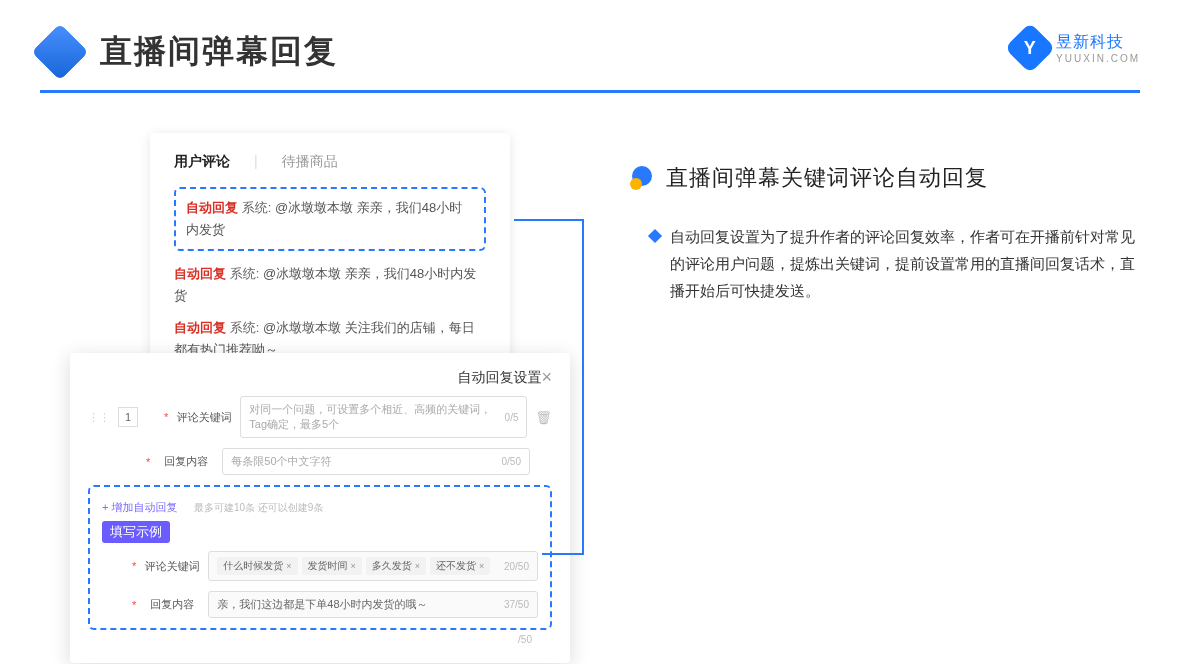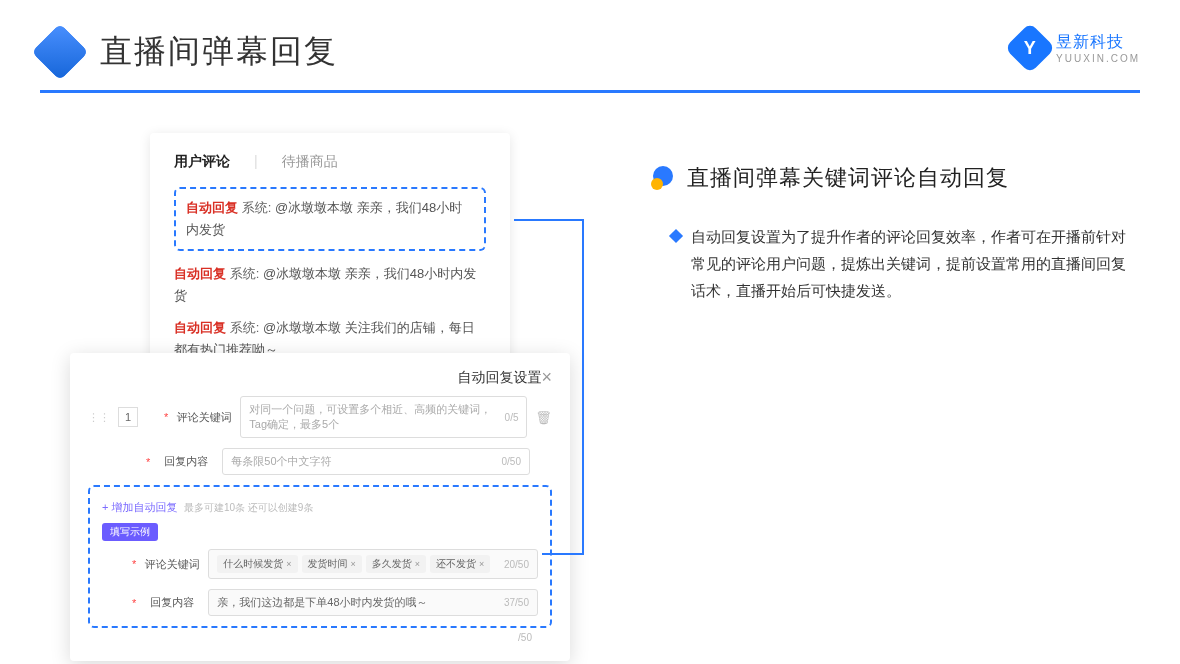--- a/index.html
+++ b/index.html
@@ -1,28 +1,28 @@
 <!DOCTYPE html>
 <html><head>
 <meta charset="utf-8">
 <style>
 *{margin:0;padding:0;box-sizing:border-box;font-family:"PingFang SC","Microsoft YaHei",sans-serif}
 body{width:1180px;height:664px;background:#fff;position:relative;overflow:hidden}
 .header{display:flex;align-items:center;padding:30px 40px 16px 40px}
 .logo-cube{width:40px;height:40px;background:#2979ff;transform:rotate(45deg);border-radius:6px;margin-right:20px;position:relative}
 .logo-cube::before{content:'';position:absolute;inset:0;background:linear-gradient(135deg,#4a90ff,#1565d8);border-radius:6px}
-.main-title{font-size:32px;font-weight:400;color:#333;letter-spacing:2px}
+.main-title{font-size:32px;font-weight:700;color:#333;letter-spacing:2px}
 .brand{position:absolute;right:40px;top:30px;display:flex;align-items:center;gap:8px}
 .brand-icon{width:36px;height:36px;background:#1976ff;border-radius:8px;transform:rotate(45deg);display:flex;align-items:center;justify-content:center}
 .brand-icon span{transform:rotate(-45deg);color:#fff;font-weight:700;font-size:18px}
 .brand-text{display:flex;flex-direction:column}
 .brand-name{color:#1976ff;font-size:16px;font-weight:400;letter-spacing:1px}
 .brand-sub{color:#999;font-size:10px;letter-spacing:2px}
 .divider{height:3px;background:#2979ff;margin:0 40px}
-.content{display:flex;padding:40px 40px 0 70px;gap:81px}
+.content{display:flex;padding:40px 40px 0 70px;gap:60px}
 .left{width:500px;position:relative}
 .comment-panel{background:#fff;box-shadow:0 2px 12px rgba(0,0,0,.1);border-radius:4px;padding:20px 24px 80px;width:360px;margin-left:80px}
 .tabs{display:flex;gap:24px;margin-bottom:16px;font-size:14px}
 .tab-active{font-weight:700;color:#222}
 .tab-inactive{color:#999}
 .highlight-box{border:2px dashed #2979ff;border-radius:6px;padding:8px 10px;margin-bottom:12px}
 .comment-line{font-size:13px;line-height:1.7;color:#555;margin-bottom:10px}
 .auto-tag{color:#d93025;font-weight:700}
 .sys-tag{color:#666}
 .settings-panel{position:absolute;top:220px;left:0;width:500px;background:#fff;box-shadow:0 4px 20px rgba(0,0,0,.15);border-radius:4px;padding:14px 18px 18px}
@@ -30,22 +30,22 @@
 .close-x{color:#999;font-size:18px;cursor:pointer}
 .form-row{display:flex;align-items:center;gap:8px;margin-bottom:10px;font-size:11px}
 .row-num{width:20px;height:20px;border:1px solid #ddd;display:flex;align-items:center;justify-content:center;font-size:11px;color:#666}
 .req-dot{color:#f44}
 .row-label{color:#555;width:56px;text-align:center}
 .row-input{flex:1;border:1px solid #ddd;border-radius:3px;padding:5px 8px;font-size:11px;color:#aaa;display:flex;justify-content:space-between;align-items:center;background:#fff}
 .counter{color:#bbb;font-size:10px}
 .trash{color:#bbb;font-size:13px}
 .example-box{border:2px dashed #2979ff;border-radius:6px;padding:10px 12px;margin-top:8px}
 .add-link{color:#7c6cff;font-size:11px;margin-bottom:8px}
-.add-hint{color:#bbb;font-size:10px;margin-left:2px}
-.example-badge{background:#6b5cff;color:#fff;font-size:10px;padding:2px 8px;border-radius:3px;display:inline-block;margin-bottom:8px}
+.add-hint{color:#bbb;font-size:10px;margin-left:12px}
+.example-badge{background:#6b5cff;color:#fff;font-size:13px;padding:2px 8px;border-radius:3px;display:inline-block;margin-bottom:8px}
 .tag-chip{display:inline-flex;align-items:center;background:#f2f2f2;border-radius:3px;padding:2px 6px;font-size:10px;color:#666;margin-right:4px}
 .tag-chip .x{margin-left:3px;color:#999;font-size:9px}
 .connector{position:absolute;border-top:2px solid #2979ff;top:86px;left:444px;width:70px;z-index:5}
 .connector-v{position:absolute;border-left:2px solid #2979ff;left:512px;top:86px;height:335px;z-index:5}
 .connector-h2{position:absolute;border-top:2px solid #2979ff;top:420px;left:472px;width:42px;z-index:5}
 .right{flex:1;padding-top:30px}
 .section-title{display:flex;align-items:center;gap:12px;margin-bottom:30px}
 .bullet-icon{width:24px;height:24px;position:relative}
 .bullet-icon .c1{width:20px;height:20px;background:#2979ff;border-radius:50%;position:absolute;top:0;left:2px}
 .bullet-icon .c2{width:12px;height:12px;background:#ffb300;border-radius:50%;position:absolute;bottom:0;left:0}

